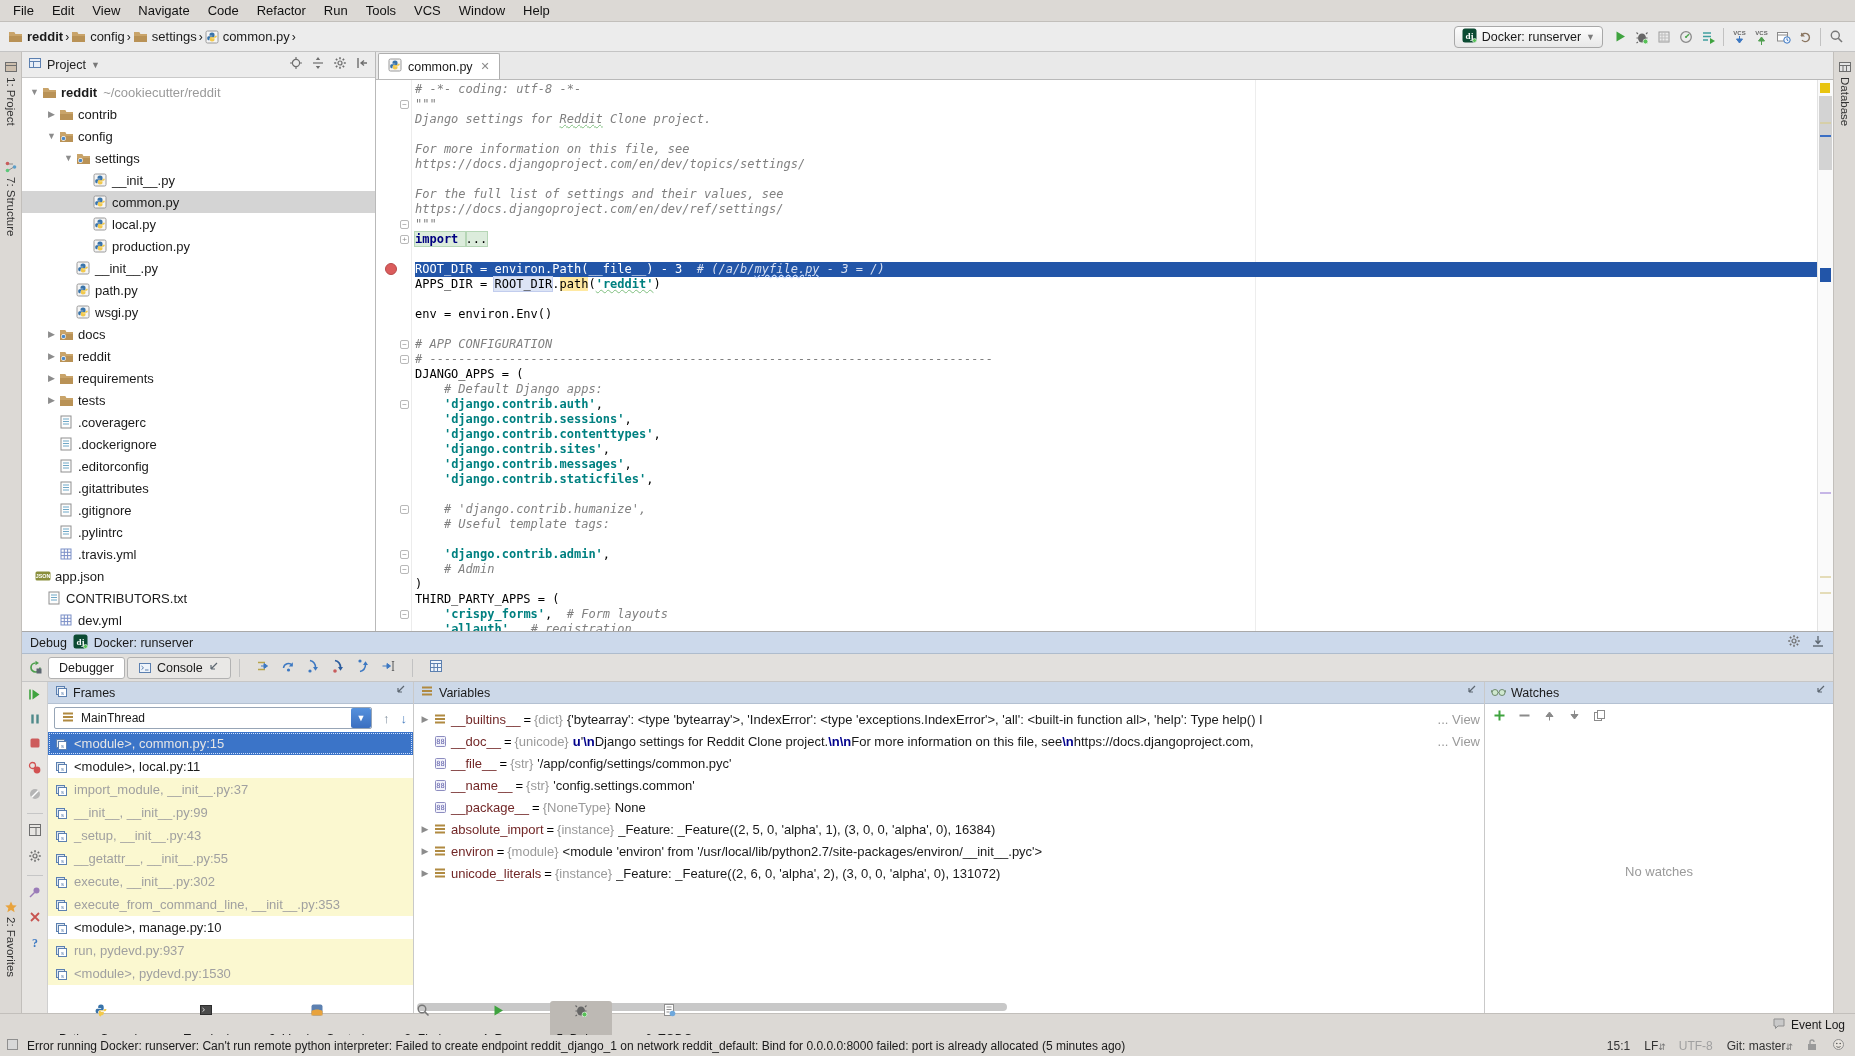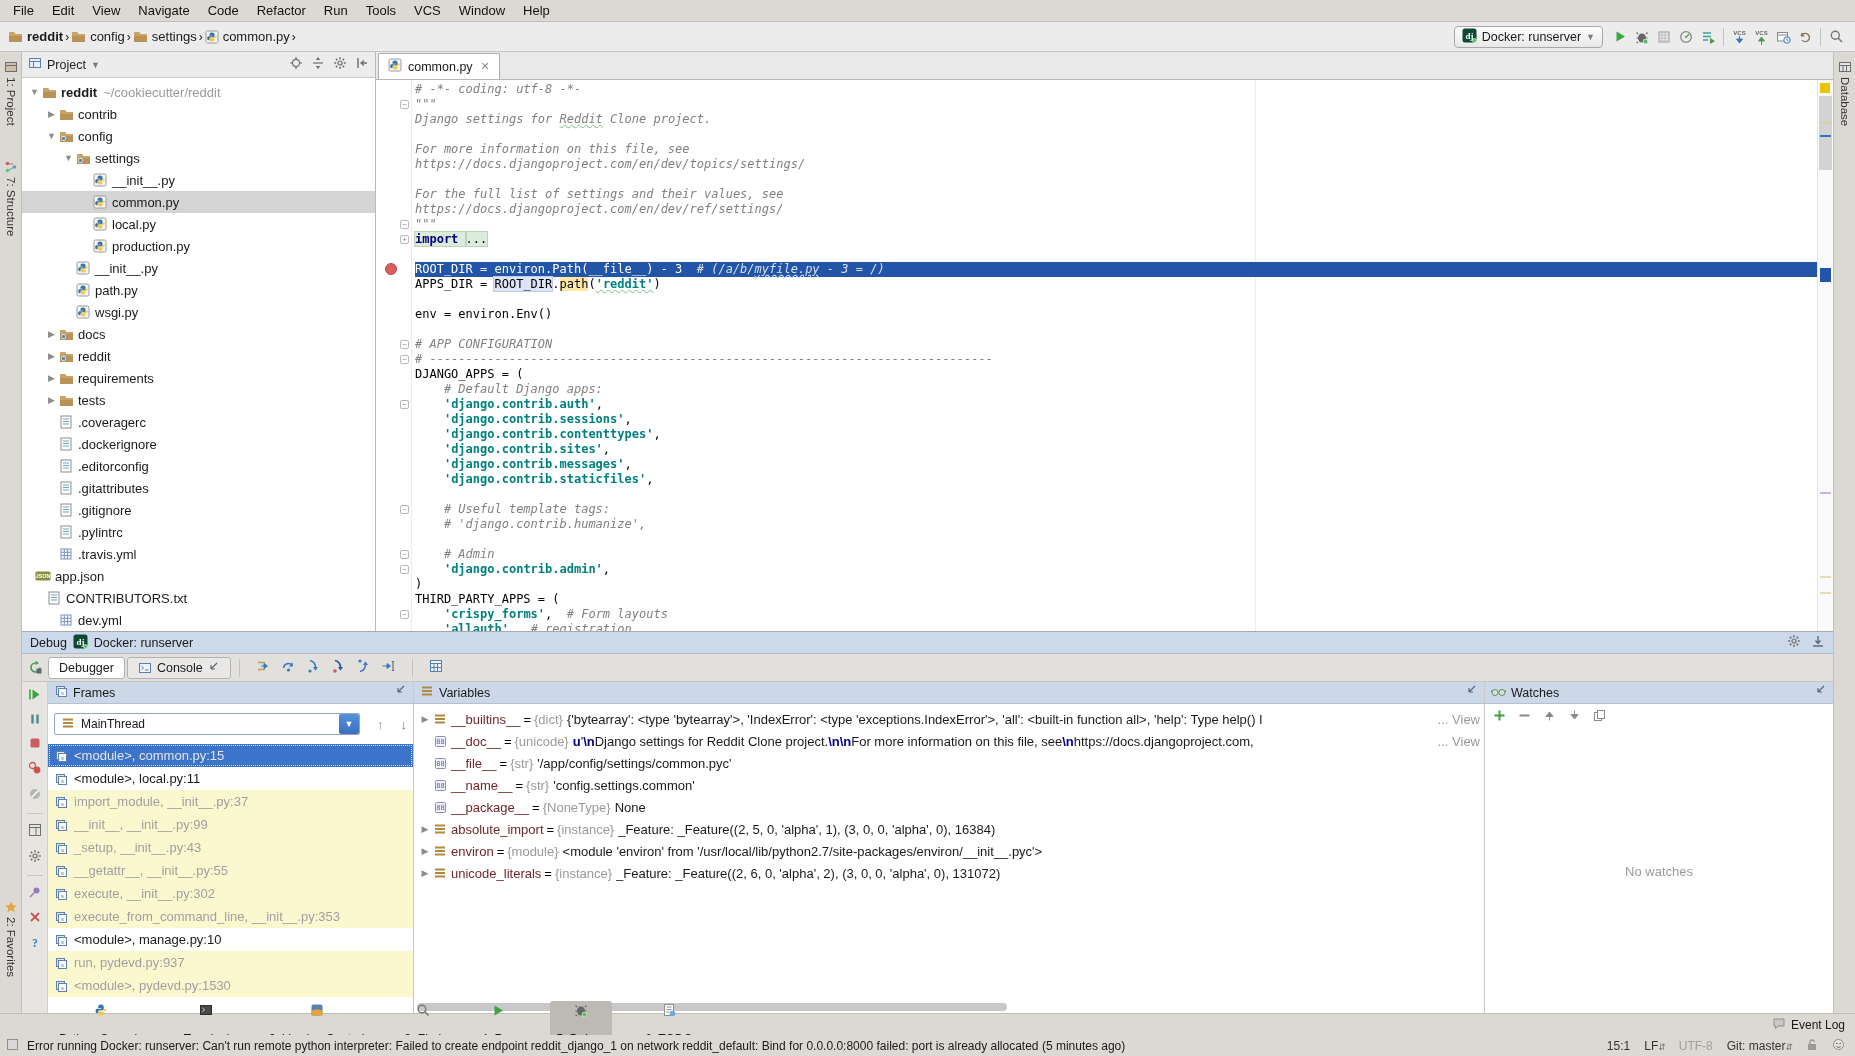--- a/index.html
+++ b/index.html
@@ -88,21 +88,21 @@
   .dsep { width:1px; height:18px; background:#c2c2c2; margin:0 6px; }
   #debug-content { flex:1; display:flex; min-height:0; }
   #debug-left-strip { width:26px; flex:none; background:#e7e5e2; border-right:1px solid #cfcfcf; display:flex; flex-direction:column; align-items:center; padding-top:6px; gap:9px; }
   .dls-sep { width:16px; height:1px; background:#c6c6c6; }
   .dpanel { display:flex; flex-direction:column; min-width:0; background:#fff; }
   #frames-panel { width:366px; flex:none; border-right:1px solid #c9c9c9; }
   #variables-panel { flex:1; border-right:1px solid #c9c9c9; position:relative; }
   #watches-panel { width:348px; flex:none; }
   .dpanel-header { height:22px; flex:none; background:#ccd8e8; border-bottom:1px solid #b4c1d2; display:flex; align-items:center; gap:5px; padding:0 6px; font-size:12.5px; }
   .dpanel-header .float { margin-left:auto; color:#5c6670; }
-  #thread-row { height:40px; display:flex; align-items:center; padding:0 6px; gap:17px; flex:none; }
+  #thread-row { height:28px; display:flex; align-items:center; padding:0 6px; gap:11px; flex:none; }
   #thread-combo { flex:1; height:22px; border:1px solid #97a5b6; background:#fff; display:flex; align-items:center; gap:6px; padding-left:6px; border-radius:2px; }
   #thread-combo .cbtn { margin-left:auto; width:20px; height:20px; background:linear-gradient(#5591dd,#3b6fc0); color:#fff; font-size:9px; display:flex; align-items:center; justify-content:center; border-radius:2px; }
   .updn { color:#7d8c9c; font-size:13px; font-weight:bold; }
   #frames-list { flex:1; overflow:hidden; }
   .frame-row { height:23px; display:flex; align-items:center; gap:6px; padding:0 6px; font-size:13px; white-space:nowrap; }
   .frame-row.selected { background:#3b74c8; color:#e5e5e5; outline:1px dotted #cfe0ff; outline-offset:-2px; }
   .frame-row.library { background:#fbf8d0; color:#a0a0a0; }
   #vars-list { padding-top:4px; }
   .var-row { height:22px; display:flex; align-items:center; font-size:13px; white-space:nowrap; overflow:hidden; padding-left:4px; }
   .var-arrow { width:14px; color:#8c8c8c; font-size:9px; text-align:center; flex:none; }
@@ -740,25 +740,25 @@
                 <div class="ln"><span class="tk c"># ------------------------------------------------------------------------------</span></div>
                 <div class="ln"><span class="tk p">DJANGO_APPS = (</span></div>
                 <div class="ln"><span class="tk c">    # Default Django apps:</span></div>
                 <div class="ln"><span class="tk p">    </span><span class="tk s">'django.contrib.auth'</span><span class="tk p">,</span></div>
                 <div class="ln"><span class="tk p">    </span><span class="tk s">'django.contrib.sessions'</span><span class="tk p">,</span></div>
                 <div class="ln"><span class="tk p">    </span><span class="tk s">'django.contrib.contenttypes'</span><span class="tk p">,</span></div>
                 <div class="ln"><span class="tk p">    </span><span class="tk s">'django.contrib.sites'</span><span class="tk p">,</span></div>
                 <div class="ln"><span class="tk p">    </span><span class="tk s">'django.contrib.messages'</span><span class="tk p">,</span></div>
                 <div class="ln"><span class="tk p">    </span><span class="tk s">'django.contrib.staticfiles'</span><span class="tk p">,</span></div>
                 <div class="ln">&nbsp;</div>
+                <div class="ln"><span class="tk c">    # 'django.contrib.humanize',</span></div>
                 <div class="ln"><span class="tk c">    # Useful template tags:</span></div>
-                <div class="ln"><span class="tk c">    # 'django.contrib.humanize',</span></div>
                 <div class="ln">&nbsp;</div>
+                <div class="ln"><span class="tk p">    </span><span class="tk s">'django.contrib.admin'</span><span class="tk p">,</span></div>
                 <div class="ln"><span class="tk c">    # Admin</span></div>
-                <div class="ln"><span class="tk p">    </span><span class="tk s">'django.contrib.admin'</span><span class="tk p">,</span></div>
                 <div class="ln"><span class="tk p">)</span></div>
                 <div class="ln"><span class="tk p">THIRD_PARTY_APPS = (</span></div>
                 <div class="ln"><span class="tk p">    </span><span class="tk s">'crispy_forms'</span><span class="tk p">,  </span><span class="tk c"># Form layouts</span></div>
                 <div class="ln"><span class="tk p">    </span><span class="tk s">'allauth'</span><span class="tk p">,  </span><span class="tk c"># registration</span></div>
               </div>
             <div id="stripe">
               <div class="filemark"></div>
               <div class="thumb"></div>
             <div class="stripe-mark" style="top: 55px; background: rgb(59, 111, 196);"></div>
                 <div class="stripe-mark" style="top: 42px; background: rgb(214, 207, 168);"></div>

